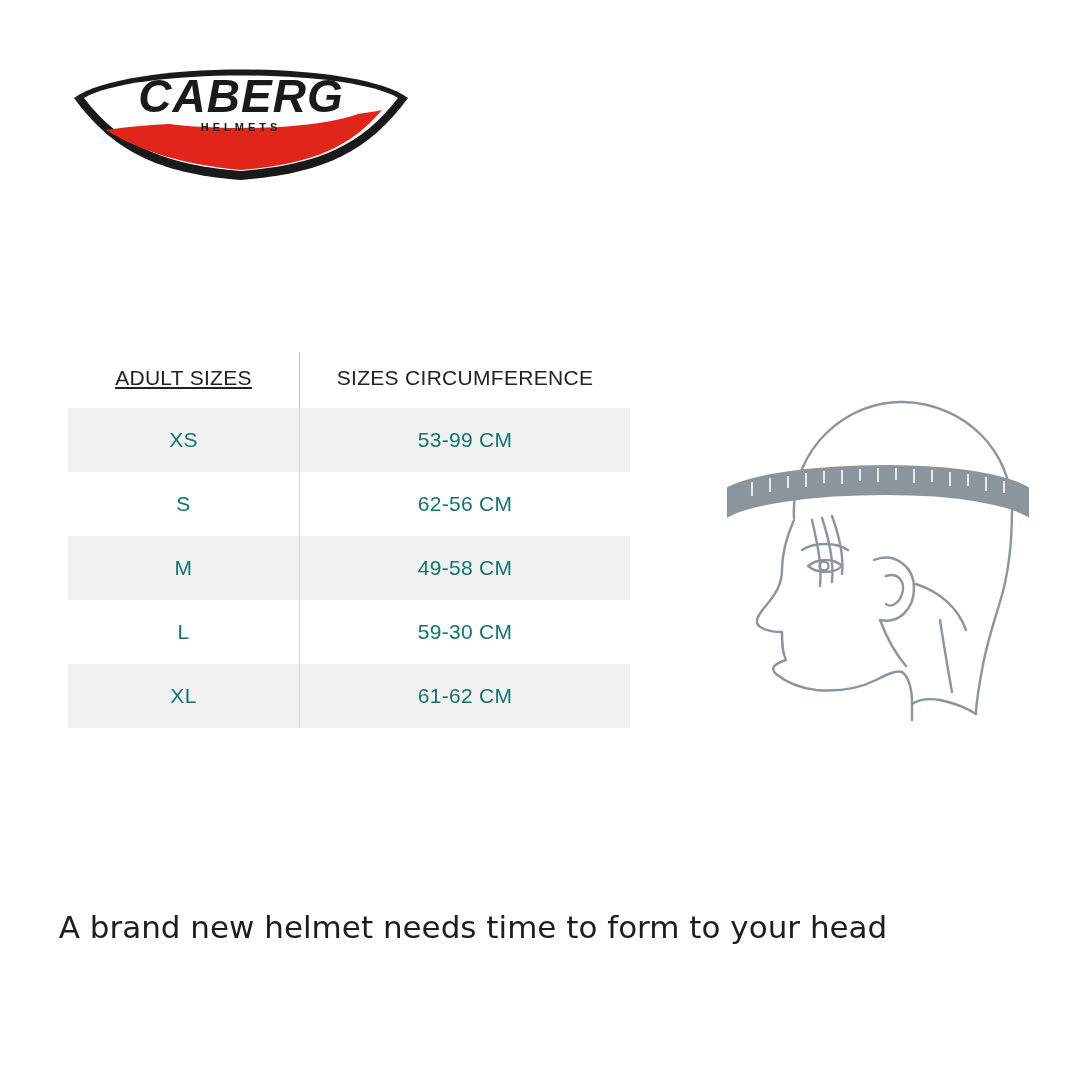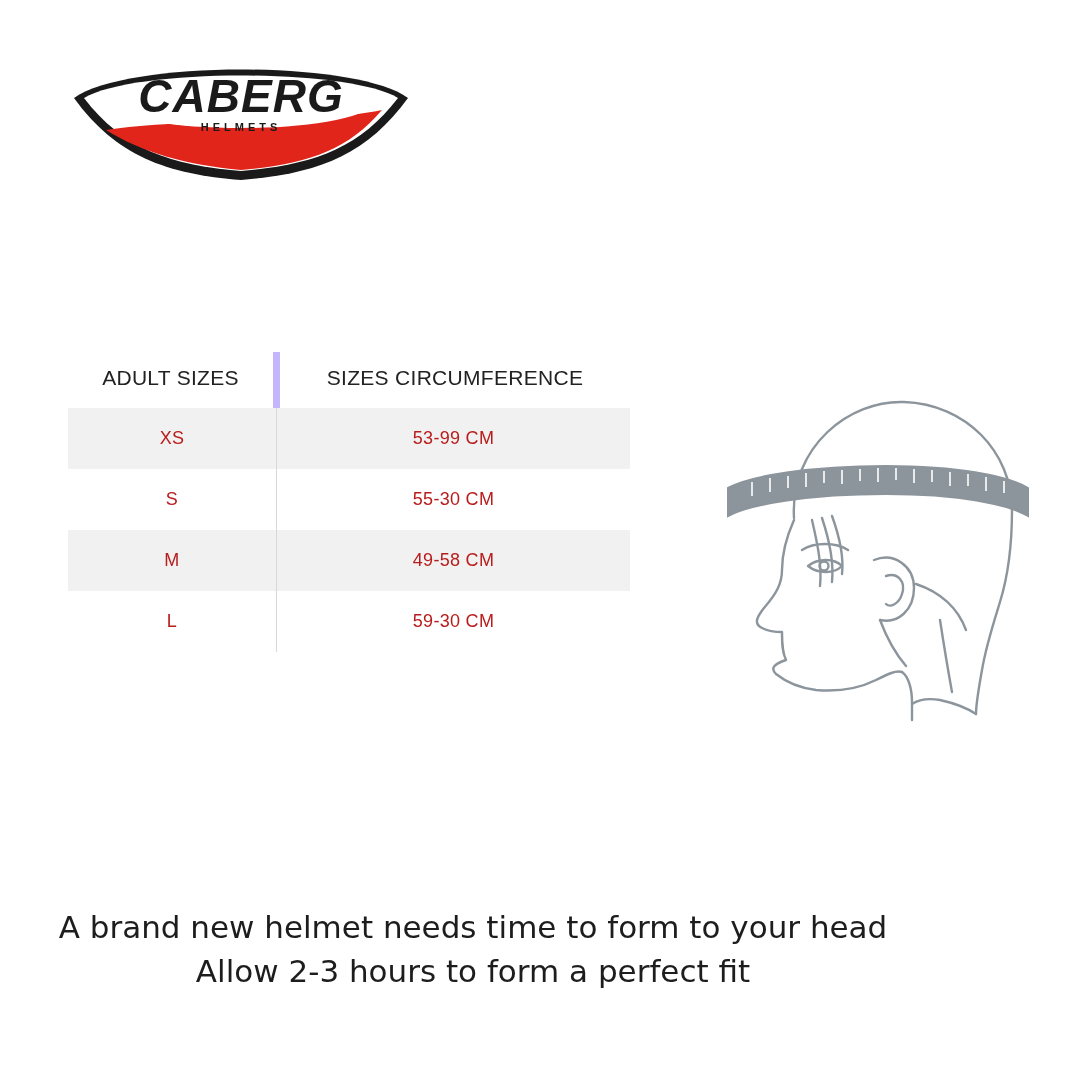--- a/index.html
+++ b/index.html
@@ -38,27 +38,28 @@
     font-size: 21px;
     font-weight: normal;
     color: #222;
     padding: 14px 0 18px 0;
     text-align: center;
     letter-spacing: 0.3px;
     background: #ffffff;
   }
   .size-table th.col-size {
     width: 205px;
-    border-right: 7px solid #c4b5fd;
+    border-right: 1px solid #c4b5fd;
+    text-decoration: underline;
   }
   .size-table td {
-    font-size: 18px;
+    font-size: 21px;
     text-align: center;
-    padding: 20px 0;
-    color: #b91c1c;
+    padding: 20px 13px;
+    color: #0f766e;
     letter-spacing: 0.3px;
   }
   .size-table td.col-size {
     width: 205px;
     border-right: 1px solid #d8d8d8;
   }
   .size-table tbody tr.alt td {
     background: #f1f1f1;
   }
   .size-table tbody tr.plain td {
@@ -113,29 +114,33 @@
       <th>SIZES CIRCUMFERENCE</th>
     </tr>
   </thead>
   <tbody>
     <tr class="alt">
       <td class="col-size">XS</td>
       <td>53-99 CM</td>
     </tr>
     <tr class="plain">
       <td class="col-size">S</td>
-      <td>55-30 CM</td>
+      <td>62-56 CM</td>
     </tr>
     <tr class="alt">
       <td class="col-size">M</td>
       <td>49-58 CM</td>
     </tr>
     <tr class="plain">
       <td class="col-size">L</td>
       <td>59-30 CM</td>
+    </tr>
+    <tr class="alt">
+      <td class="col-size">XL</td>
+      <td>61-62 CM</td>
     </tr>
   </tbody>
 </table>
 
 <div class="head-illustration">
   <svg width="360" height="360" viewBox="0 0 360 360">
     <g fill="none" stroke="#8c949c" stroke-width="2.4" stroke-linejoin="round" stroke-linecap="round">
 
       <path d="M104 148 C 100 76, 160 30, 214 32 C 276 34, 322 82, 322 140
                C 322 176, 318 206, 310 232 C 302 258, 296 276, 292 300
@@ -190,14 +195,13 @@
         <line x1="278" y1="104" x2="278" y2="116"></line>
         <line x1="296" y1="107" x2="296" y2="121"></line>
         <line x1="314" y1="111" x2="314" y2="123"></line>
       </g>
     </g>
   </svg>
 </div>
 
 <div class="note">
   <div>A brand new helmet needs time to form to your head</div>
-  <div>Allow 2-3 hours to form a perfect fit</div>
 </div>
 
 </body></html>

